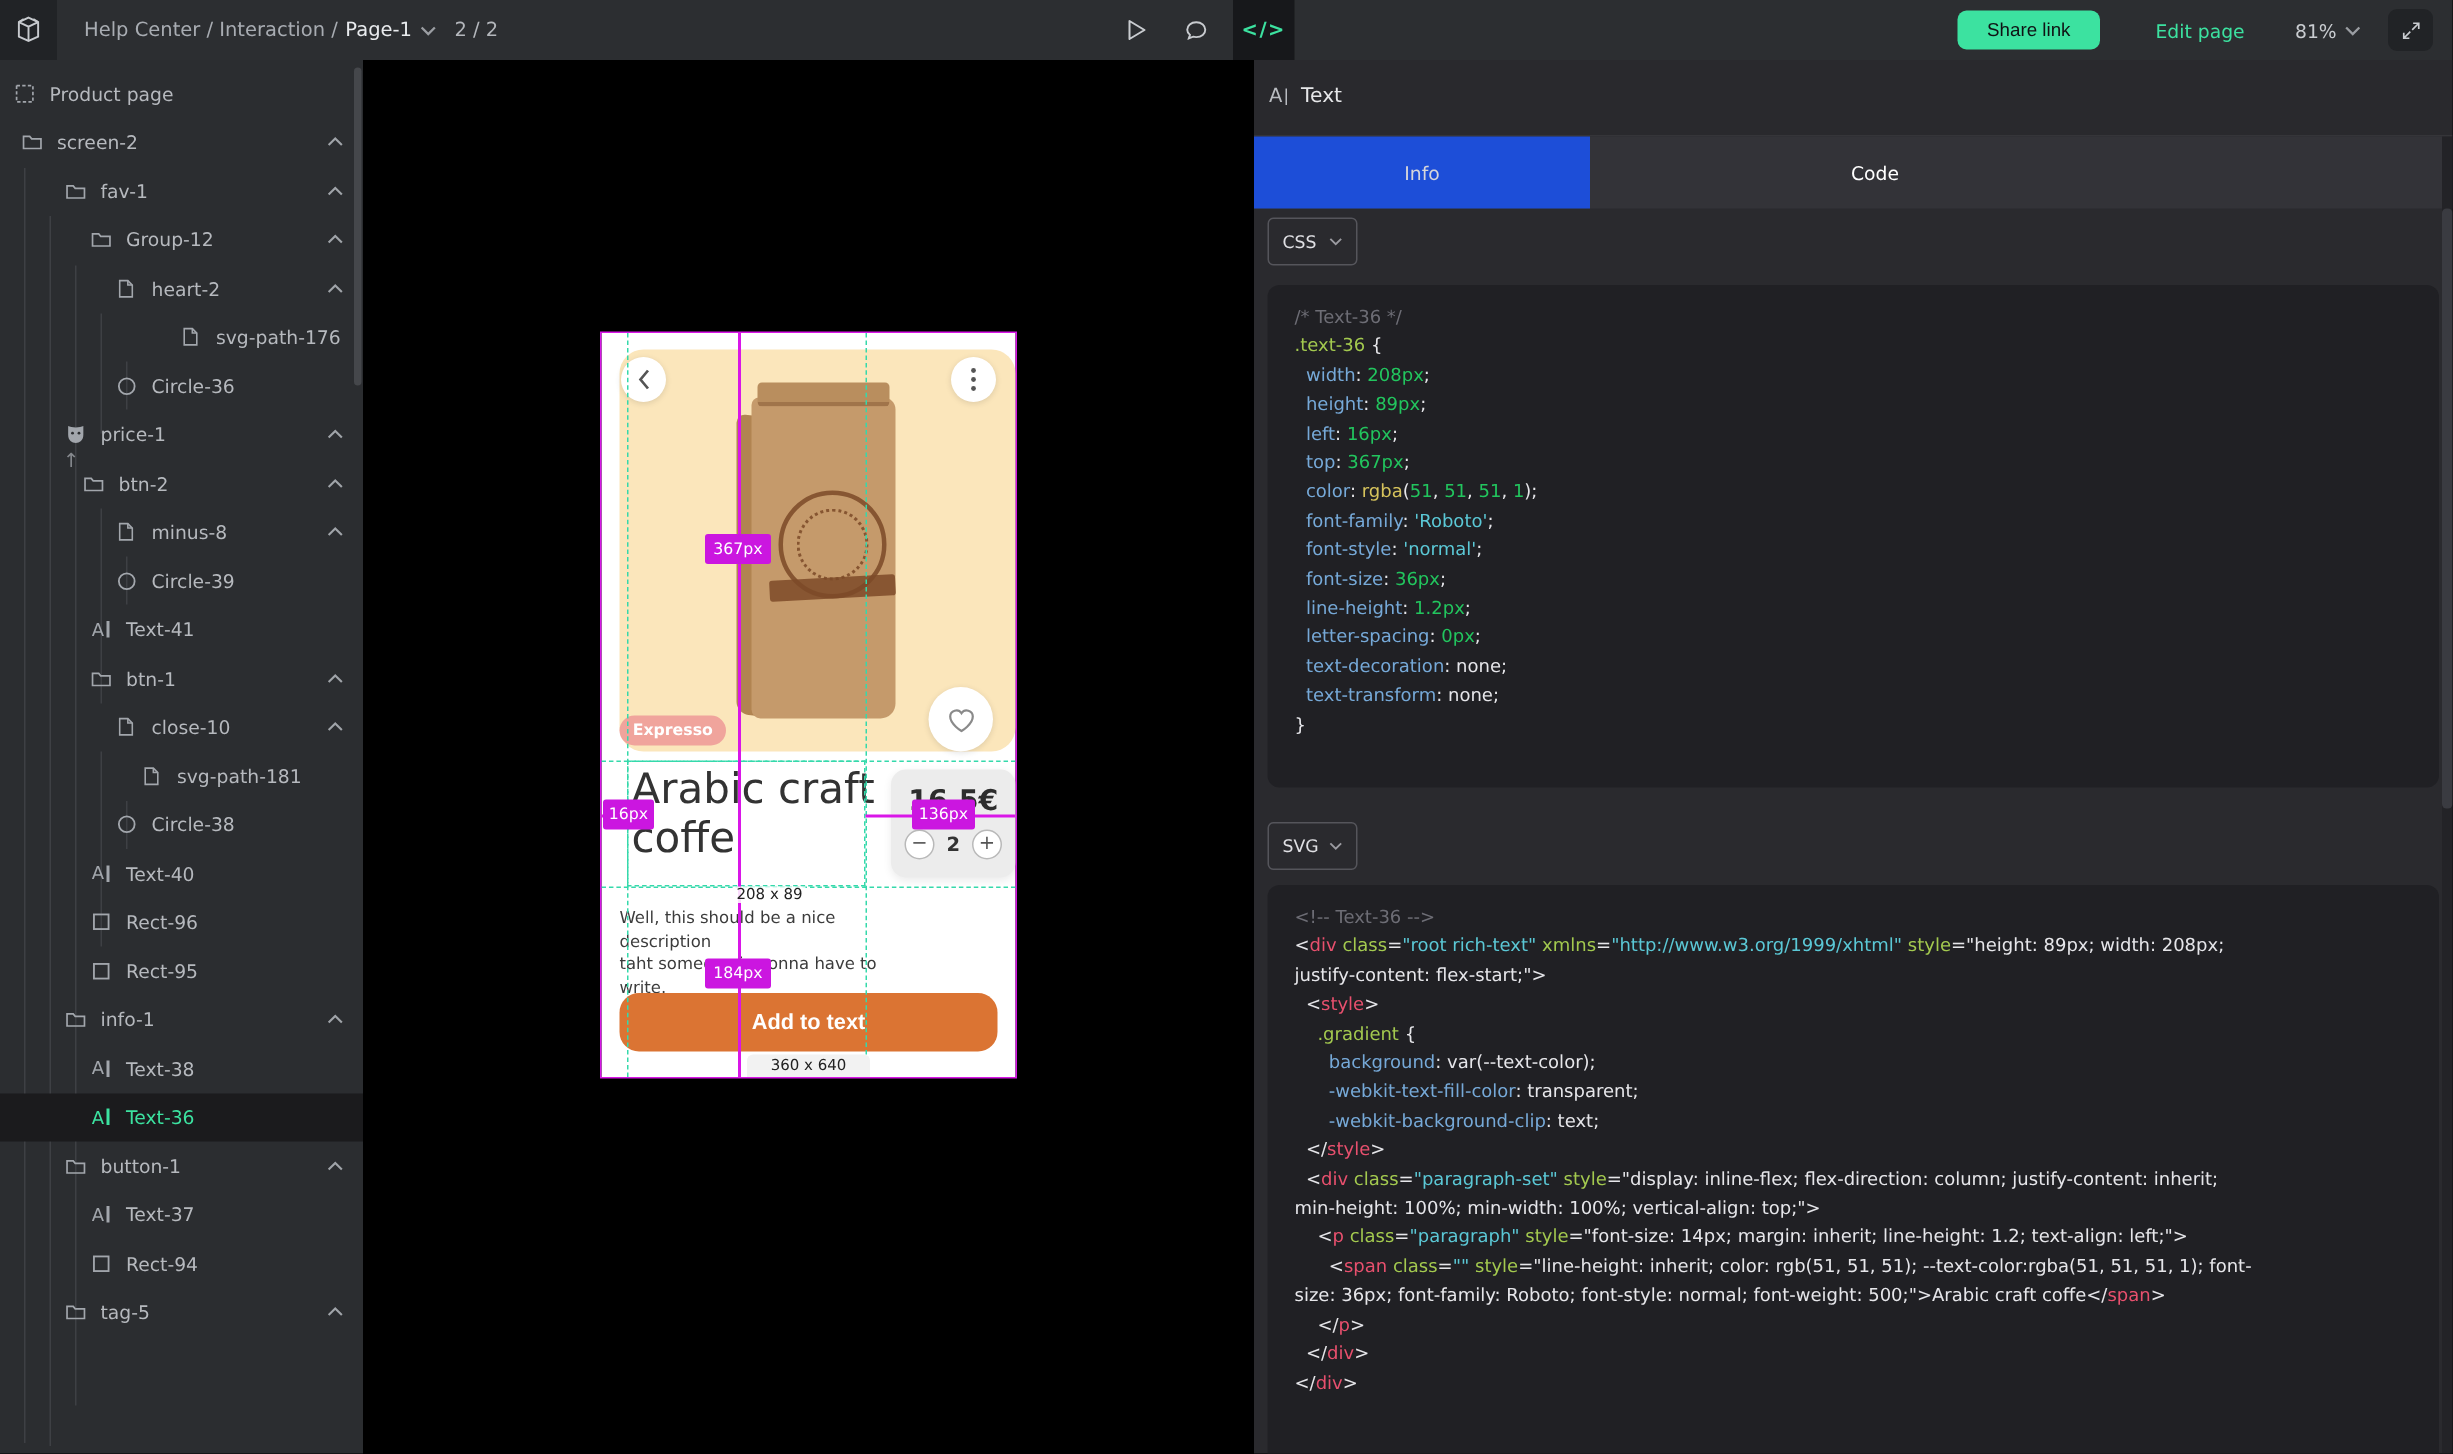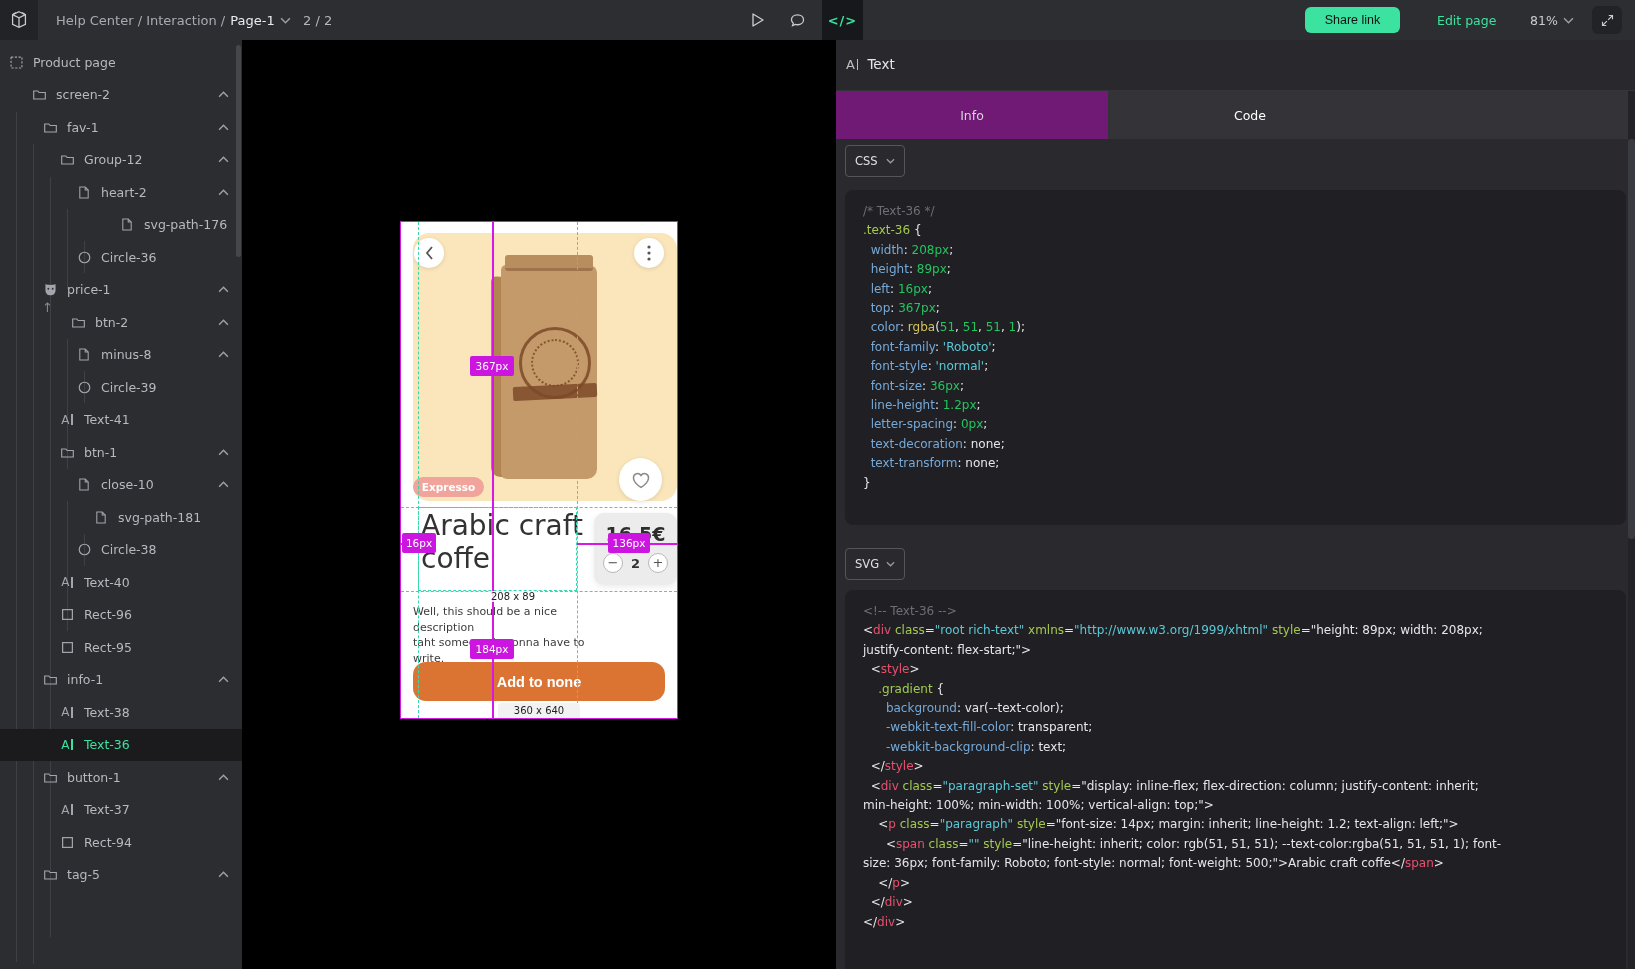--- a/index.html
+++ b/index.html
@@ -103,21 +103,21 @@
   .mlabel { position:absolute; background:#cb16e0; color:#fff; font-size:10.5px; font-weight:500;
     display:flex; align-items:center; justify-content:center; border-radius:2px; z-index:7; }
 
   
   #rightpanel { position:absolute; left:836px; top:40px; width:799px; height:929px; background:#2a2a2e; z-index:20; overflow:hidden; }
   #insp-header { position:absolute; left:0; top:0; width:100%; height:51px; background:#29292d; border-bottom:1px solid #353539; }
   #insp-type { position:absolute; left:10px; top:16px; display:flex; align-items:center; gap:9px;
     color:#e6e7e9; font-size:13.5px; }
   #insp-type .ticon { color:#b9bcc1; font-size:13px; }
   #tabbar { position:absolute; left:0; top:51px; width:100%; height:48px; background:#333338; }
-  #tab-info { position:absolute; left:0; top:0; width:272px; height:48px; background:#701a75;
+  #tab-info { position:absolute; left:0; top:0; width:224px; height:48px; background:#1d4ed8;
     display:flex; align-items:center; justify-content:center; color:#d6d6da; font-size:12.5px; cursor:pointer; }
   #tab-code { position:absolute; left:276px; top:0; width:276px; height:48px;
     display:flex; align-items:center; justify-content:center; color:#ffffff; font-size:12.5px; cursor:pointer; }
   .lang-select { position:absolute; left:9px; width:60px; height:32px; border:1px solid #55555b;
     border-radius:4px; background:transparent; color:#e0e0e4; font-size:11.5px;
     display:flex; align-items:center; justify-content:space-between; padding:0 9px; cursor:pointer; }
   .lang-select .chev { color:#9a9aa0; display:flex; }
   #css-select { top:105px; }
   #svg-select { top:508px; }
   .code-panel { position:absolute; left:9px; width:781px; background:#202024; border-radius:8px;
@@ -192,21 +192,21 @@
   <div class="guide" style="left:84px; top:494px; height:32px;"></div>
   <div id="tree">
       <div class="tree-row" style="padding-left: 8px;">
         <span class="t-icon">
           <svg width="15" height="15" viewBox="0 0 16 16" fill="none" stroke="currentColor" stroke-width="1.2" stroke-dasharray="2.4 1.6">
             <rect x="2.2" y="2.2" width="11.6" height="11.6"></rect>
           </svg>
         </span>
         <span>Product page</span>
       </div>
-      <div class="tree-row" style="padding-left: 31px;">
+      <div class="tree-row" style="padding-left: 13px;">
         <span class="t-icon">
           <svg width="15" height="15" viewBox="0 0 16 16" fill="none" stroke="currentColor" stroke-width="1.2">
             <path d="M1.8 12.8V4.2h4.4l1.4 1.7h6.6v6.9z"></path>
           </svg>
         </span>
         <span>screen-2</span>
         <span class="chev">
           <svg width="11" height="7" viewBox="0 0 10 6">
             <polyline points="1,5 5,1 9,5" stroke="currentColor" stroke-width="1.3" fill="none"></polyline>
           </svg>
@@ -277,21 +277,21 @@
             <circle cx="10.3" cy="7.2" r="1" fill="#2b2d30"></circle>
           </svg>
         </span>
         <span>price-1</span>
         <span class="chev">
           <svg width="11" height="7" viewBox="0 0 10 6">
             <polyline points="1,5 5,1 9,5" stroke="currentColor" stroke-width="1.3" fill="none"></polyline>
           </svg>
         </span>
       </div>
-      <div class="tree-row" style="padding-left: 70px;">
+      <div class="tree-row" style="padding-left: 54px;">
         <span class="t-icon">
           <svg width="15" height="15" viewBox="0 0 16 16" fill="none" stroke="currentColor" stroke-width="1.2">
             <path d="M1.8 12.8V4.2h4.4l1.4 1.7h6.6v6.9z"></path>
           </svg>
         </span>
         <span>btn-2</span>
         <span class="chev">
           <svg width="11" height="7" viewBox="0 0 10 6">
             <polyline points="1,5 5,1 9,5" stroke="currentColor" stroke-width="1.3" fill="none"></polyline>
           </svg>
@@ -504,21 +504,21 @@
           <span id="qty">2</span>
           <div class="step-btn">+</div>
         </div>
       </div>
 
       <div id="product-desc">
         <div>Well, this should be a nice description</div>
         <div>taht someone is gonna have to write.</div>
       </div>
 
-      <button id="cta-btn">Add to none</button>
+      <button id="cta-btn">Add to text</button>
 
       <div class="vguide" style="left:17px;"></div>
       <div class="vguide" style="left:176px;"></div>
       <div class="hguide" style="top:285px;"></div>
       <div class="hguide" style="top:369px;"></div>
       <div id="sel-box"></div>
 
       <div class="mline-v" style="left:91px; top:0; height:496px;"></div>
       <div class="mline-h" style="left:0; top:321px; width:17px;"></div>
       <div class="mline-h" style="left:176px; top:321px; width:100px;"></div>

